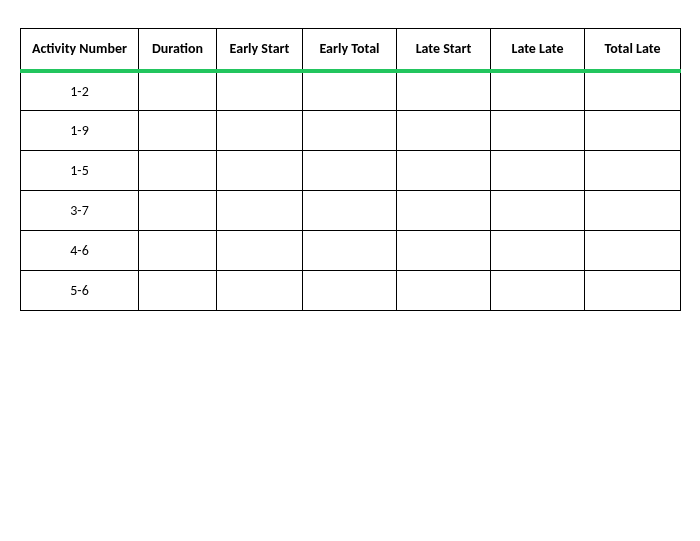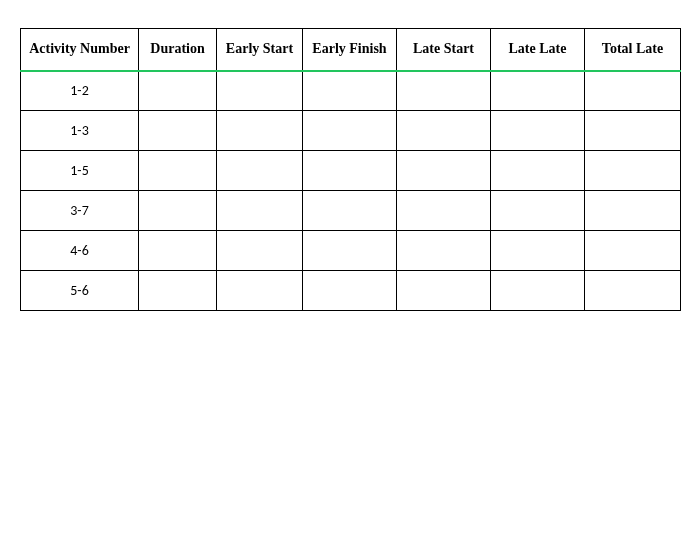--- a/index.html
+++ b/index.html
@@ -22,22 +22,21 @@
     th, td {
       border: 1px solid #000;
       text-align: center;
       vertical-align: middle;
       font-size: 14px;
       padding: 0;
     }
     th {
       font-weight: bold;
       height: 42px;
-      border-bottom: 2px solid #22c55e;
-      font-family: Liberation Serif, serif;
+      border-bottom: 4px solid #22c55e;
     }
     td {
       height: 40px;
     }
     col.col-activity { width: 118px; }
     col.col-duration { width: 78px; }
     col.col-es { width: 86px; }
     col.col-ef { width: 94px; }
     col.col-ls { width: 94px; }
     col.col-lf { width: 94px; }
@@ -54,38 +53,38 @@
     <col class="col-ef">
     <col class="col-ls">
     <col class="col-lf">
     <col class="col-tf">
   </colgroup>
   <thead>
     <tr>
       <th>Activity Number</th>
       <th>Duration</th>
       <th>Early Start</th>
-      <th>Early Finish</th>
+      <th>Early Total</th>
       <th>Late Start</th>
       <th>Late Late</th>
       <th>Total Late</th>
     </tr>
   </thead>
   <tbody>
     <tr>
       <td>1-2</td>
       <td></td>
       <td></td>
       <td></td>
       <td></td>
       <td></td>
       <td></td>
     </tr>
     <tr>
-      <td>1-3</td>
+      <td>1-9</td>
       <td></td>
       <td></td>
       <td></td>
       <td></td>
       <td></td>
       <td></td>
     </tr>
     <tr>
       <td>1-5</td>
       <td></td>

